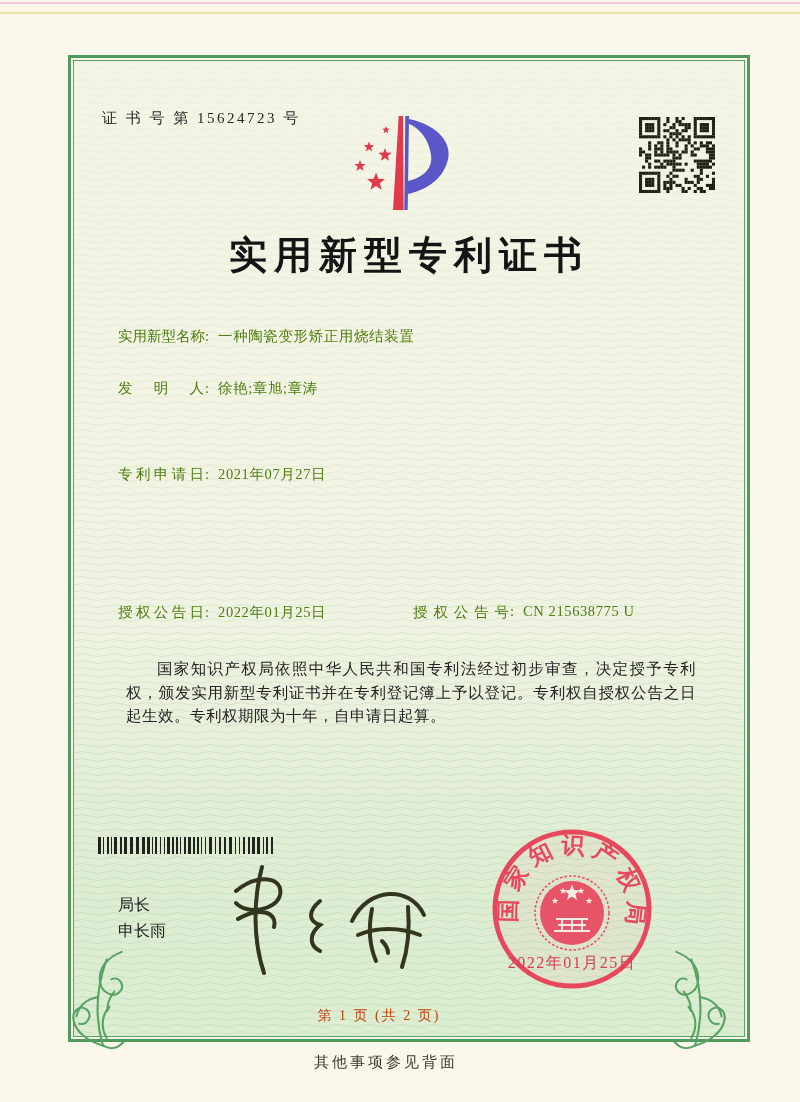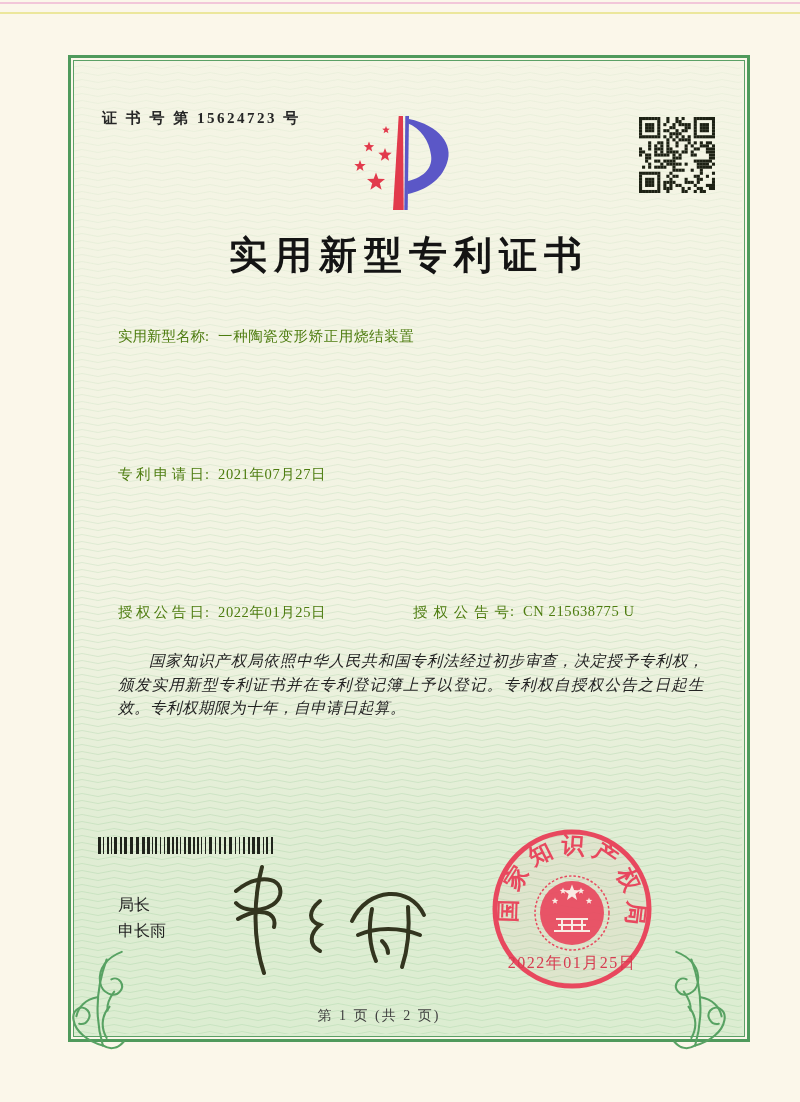--- a/index.html
+++ b/index.html
@@ -8,50 +8,50 @@
   .scanline-pink{position:absolute;top:2px;left:0;right:0;height:2px;background:#f2c7d9;}
   .scanline-yellow{position:absolute;top:12px;left:0;right:0;height:2px;background:#ece79c;}
 
   .border{position:absolute;left:68px;top:55px;width:676px;height:981px;border:3px solid #4f9a5c;}
   .inner{position:absolute;inset:2px;border:1px solid #5aa066;background:#f7f5e6;overflow:hidden;}
   .waves{position:absolute;left:0;top:0;}
   .tint{position:absolute;inset:0;pointer-events:none;
         background:linear-gradient(180deg,rgba(222,240,216,0.10) 0%,rgba(214,236,208,0.16) 55%,rgba(196,227,190,0.45) 80%,rgba(203,232,196,0.62) 100%);}
   .content{position:absolute;inset:0;}
 
-  .certno{position:absolute;top:48px;left:28px;font-size:15px;letter-spacing:2.5px;color:#262626;font-weight:bold;}
+  .certno{position:absolute;top:48px;left:28px;font-size:15px;letter-spacing:2.5px;color:#262626;}
   .logo{position:absolute;left:263px;top:52px;}
   .qr{position:absolute;left:565px;top:56px;}
 
   .title{position:absolute;top:169px;left:0;width:100%;text-align:center;
          font-size:38px;font-weight:bold;letter-spacing:7px;color:#141414;}
 
   .row{position:absolute;left:44px;font-size:14.5px;color:#4d7c0f;white-space:nowrap;}
   .flabel{display:inline-block;width:86px;text-align:justify;text-align-last:justify;vertical-align:top;}
   .colon{display:inline-block;margin:0 9px 0 1px;}
   .fvalue{letter-spacing:0.6px;}
   .row-addr{white-space:normal;}
   .row-addr .fvalue{display:inline-block;width:438px;line-height:21px;vertical-align:top;}
   .pair2{position:absolute;left:295px;top:0;white-space:nowrap;}
   .pair2 .flabel{width:96px;}
 
   .paras{position:absolute;top:584px;left:40px;right:36px;font-size:15.5px;line-height:23.5px;
          text-align:justify;color:#232323;letter-spacing:0.5px;}
-  .paras p{margin:4px;text-indent:2em;font-style:italic;}
+  .paras p{margin:12px;text-indent:2em;}
 
   .barcode{position:absolute;left:24px;top:776px;}
   .issuer-title{position:absolute;left:44px;top:824px;font-family:"Liberation Sans",sans-serif;font-size:16px;color:#222;margin-top:10px;}
   .issuer-name{position:absolute;left:44px;top:860px;font-family:"Liberation Sans",sans-serif;font-size:16px;color:#222;}
   .signature{position:absolute;left:150px;top:788px;}
 
   .seal{position:absolute;left:408px;top:758px;}
   .seal-date{position:absolute;left:410px;top:892px;width:176px;text-align:center;
              font-size:16px;letter-spacing:1.5px;color:#d63c50;}
 
-  .pageinfo{position:absolute;top:946px;left:0;width:610px;text-align:center;font-size:14px;letter-spacing:2px;color:#404040;}
+  .pageinfo{position:absolute;top:946px;left:0;width:610px;text-align:center;font-size:14px;letter-spacing:2px;color:#c2410c;}
 
   .flourish{position:absolute;z-index:5;}
   .flourish.left{left:40px;top:950px;}
   .flourish.right{left:672px;top:950px;transform:scaleX(-1);}
 
   .backnote{position:absolute;top:1053px;left:0;width:772px;text-align:center;
             font-size:15px;letter-spacing:3px;color:#3a3a30;}
 </style>
 </head>
 <body>
@@ -517,20 +517,23 @@
             <rect x="54.72" y="72.96" width="3.09" height="3.09" fill="#1d2114"></rect>
             <rect x="60.80" y="72.96" width="3.09" height="3.09" fill="#1d2114"></rect>
             <rect x="63.84" y="72.96" width="3.09" height="3.09" fill="#1d2114"></rect>
           </svg>
 
         <div class="title">实用新型专利证书</div>
 
         <div class="row" style="top:266px">
           <span class="flabel">实用新型名称</span><span class="colon">:</span><span class="fvalue">一种陶瓷变形矫正用烧结装置</span>
         </div>
+        <div class="row" style="top:318px">
+          <span class="flabel">发明人</span><span class="colon">:</span><span class="fvalue">徐艳;章旭;章涛</span>
+        </div>
         <div class="row" style="top:404px">
           <span class="flabel">专利申请日</span><span class="colon">:</span><span class="fvalue">2021年07月27日</span>
         </div>
         <div class="row" style="top:542px">
           <span class="flabel">授权公告日</span><span class="colon">:</span><span class="fvalue">2022年01月25日</span>
           <span class="pair2">
             <span class="flabel">授权公告号</span><span class="colon">:</span><span class="fvalue">CN 215638775 U</span>
           </span>
         </div>
 
@@ -646,13 +649,14 @@
       <path d="M86,2 C70,8 61,20 63,34 C65,46 78,51 84,44 C90,37 83,27 75,31"></path>
       <path d="M70,10 C59,40 57,70 66,101"></path>
       <path d="M66,101 C50,97 37,86 35,74 C33,63 44,57 50,64 C55,70 49,80 41,78"></path>
       <path d="M60,50 C48,52 40,60 38,70"></path>
       <path d="M73,60 C64,70 64,83 70,93"></path>
       <path d="M66,101 C74,106 82,104 88,97"></path>
       <path d="M78,44 C72,52 70,58 71,64"></path>
     </g>
   </svg>
 
+  <div class="backnote">其他事项参见背面</div>
 </div>
 
 </body></html>

